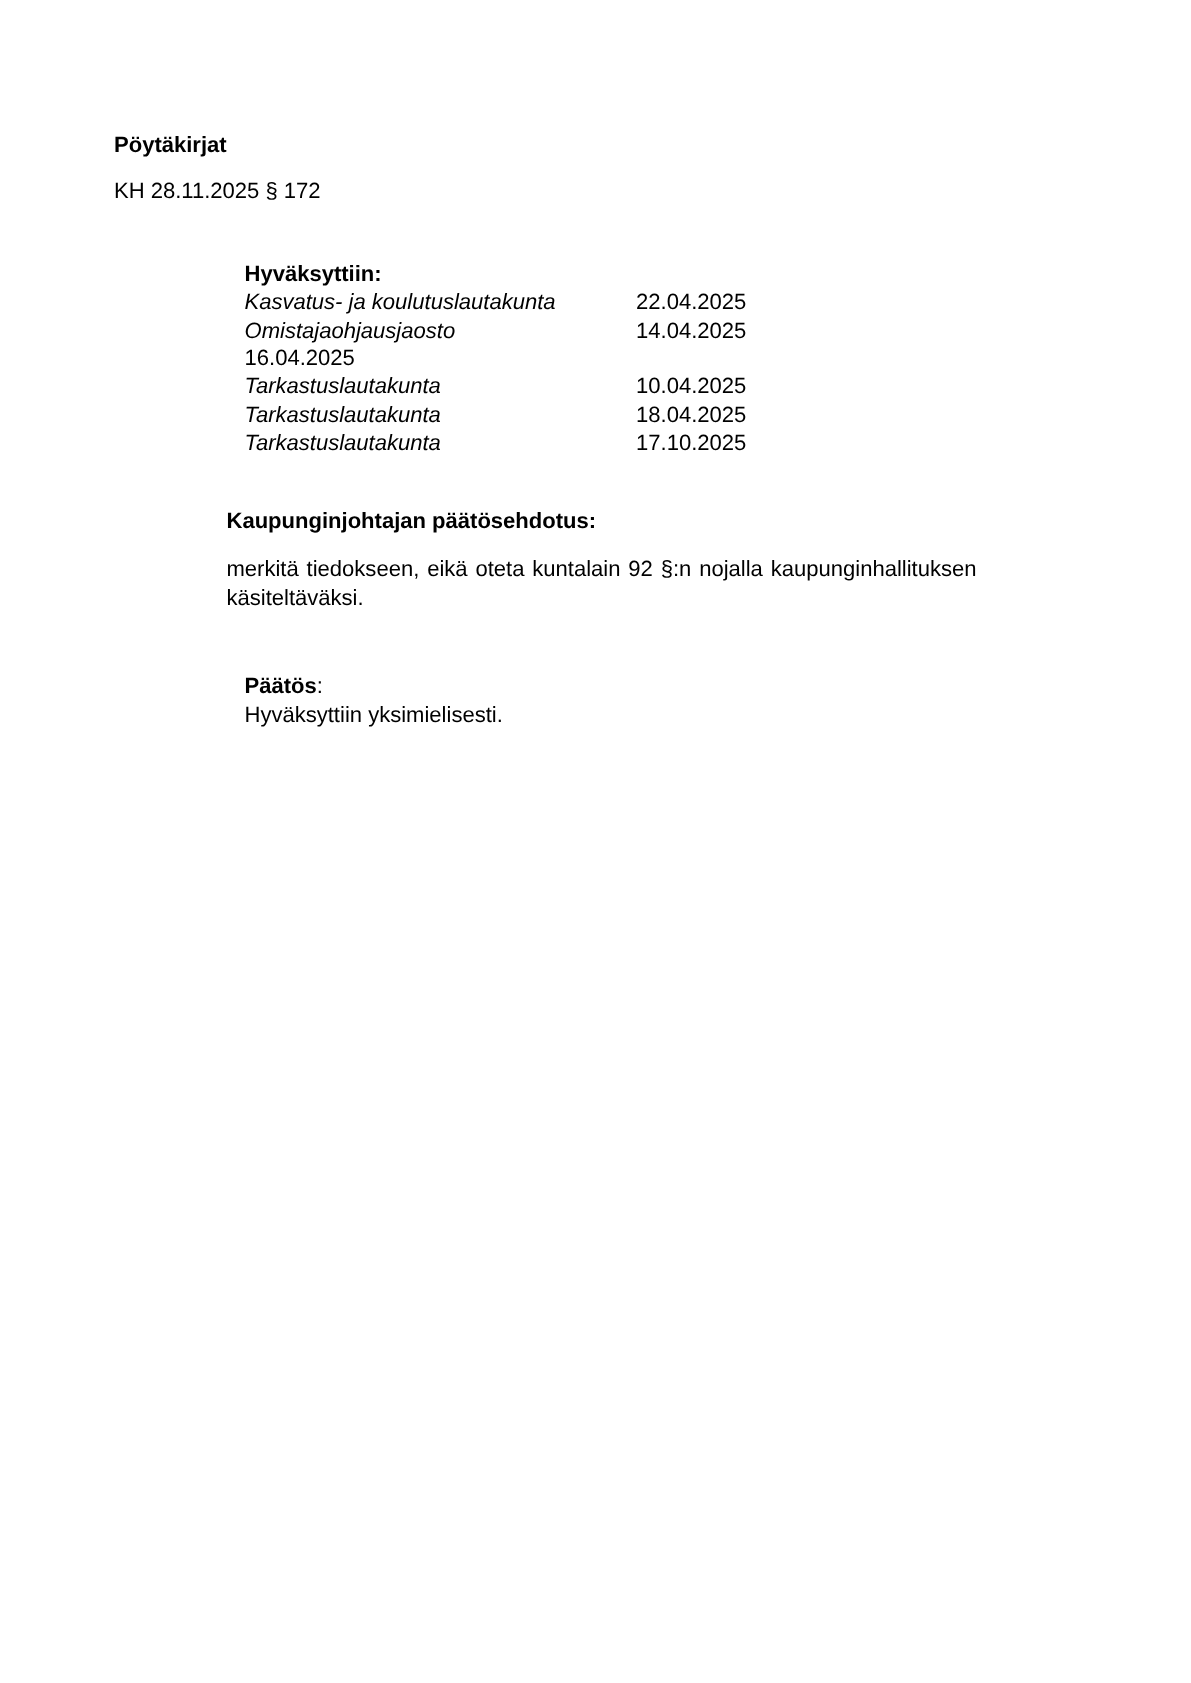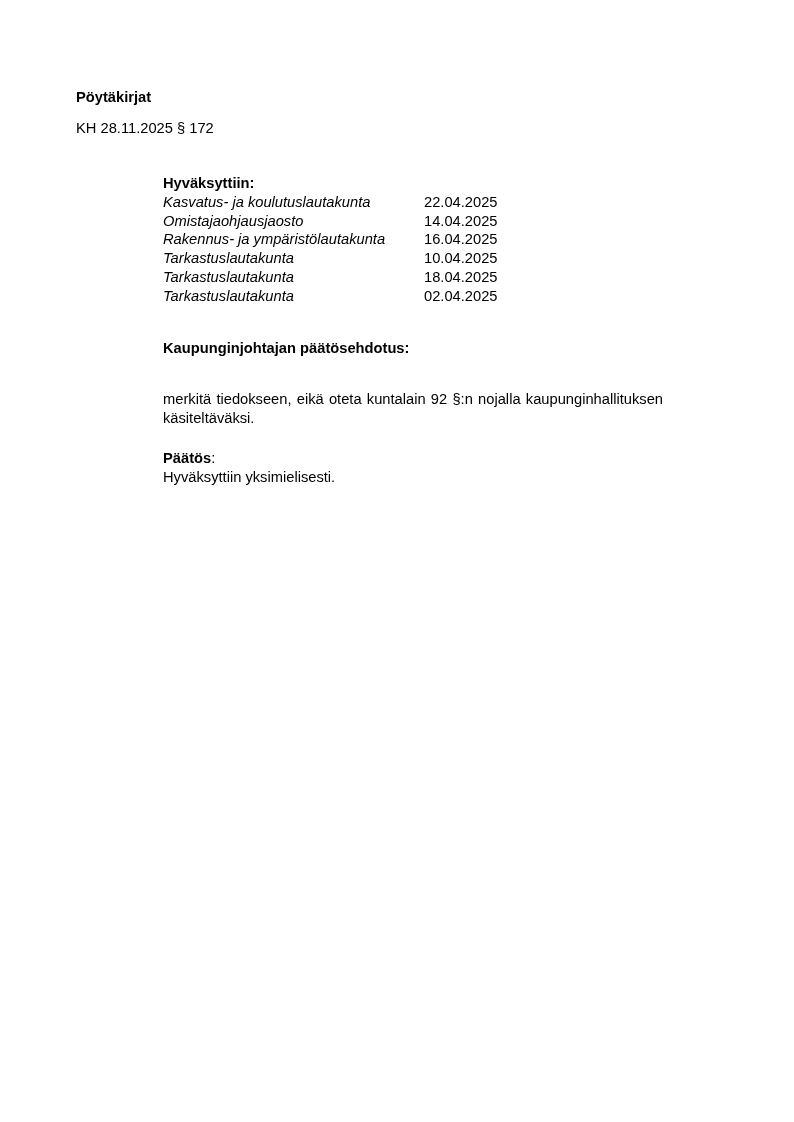--- a/index.html
+++ b/index.html
@@ -33,27 +33,27 @@
     position: absolute;
     left: 163px;
     top: 174px;
   }
   .protocols-heading { font-weight: bold; }
   .protocol-row { display: flex; }
   .protocol-name { flex: 0 0 261px; font-style: italic; }
   .protocol-date { flex: 0 0 auto; }
   .proposal {
     position: absolute;
-    left: 163px;
+    left: 151px;
     top: 339px;
     width: 500px;
   }
   .proposal-heading { font-weight: bold; }
   .proposal-body {
-    margin-top: 32px;
+    margin-top: 13px;
     text-align: justify;
   }
   .decision {
     position: absolute;
     left: 163px;
     top: 449px;
   }
   .decision-heading-label { font-weight: bold; }
 </style>
 </head>
@@ -69,34 +69,33 @@
     <div class="protocols-heading">Hyväksyttiin:</div>
     <div class="protocol-row">
       <span class="protocol-name">Kasvatus- ja koulutuslautakunta</span>
       <span class="protocol-date">22.04.2025</span>
     </div>
     <div class="protocol-row">
       <span class="protocol-name">Omistajaohjausjaosto</span>
       <span class="protocol-date">14.04.2025</span>
     </div>
     <div class="protocol-row">
-      <span class="protocol-name">Rakennus- ja ympäristölautakunta</span>
       <span class="protocol-date">16.04.2025</span>
     </div>
     <div class="protocol-row">
       <span class="protocol-name">Tarkastuslautakunta</span>
       <span class="protocol-date">10.04.2025</span>
     </div>
     <div class="protocol-row">
       <span class="protocol-name">Tarkastuslautakunta</span>
       <span class="protocol-date">18.04.2025</span>
     </div>
     <div class="protocol-row">
       <span class="protocol-name">Tarkastuslautakunta</span>
-      <span class="protocol-date">02.04.2025</span>
+      <span class="protocol-date">17.10.2025</span>
     </div>
   </div>
 
   <div class="proposal">
     <div class="proposal-heading">Kaupunginjohtajan päätösehdotus:</div>
     <div class="proposal-body">merkitä tiedokseen, eikä oteta kuntalain 92 §:n nojalla kaupunginhallituksen käsiteltäväksi.</div>
   </div>
 
   <div class="decision">
     <div class="decision-heading"><span class="decision-heading-label">Päätös</span><span>:</span></div>

